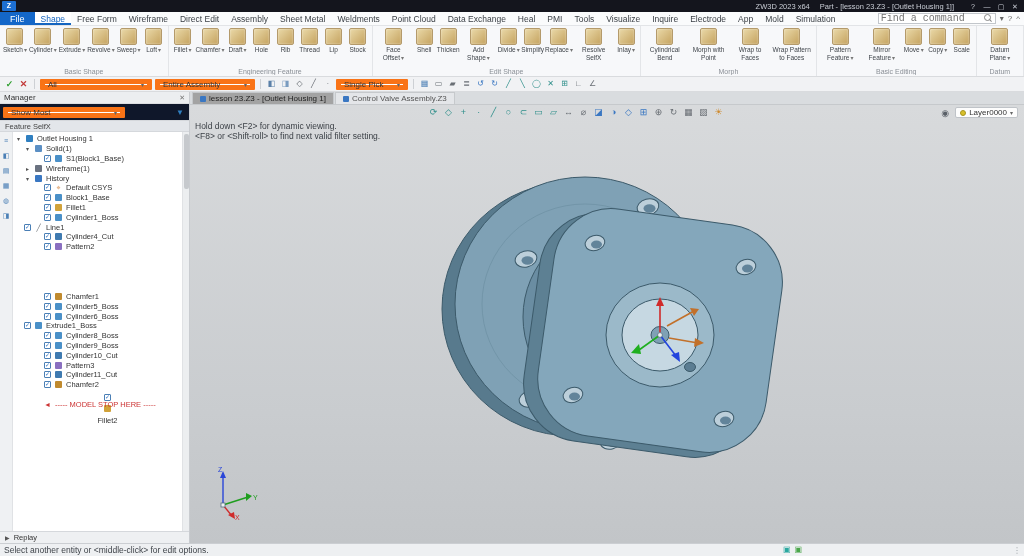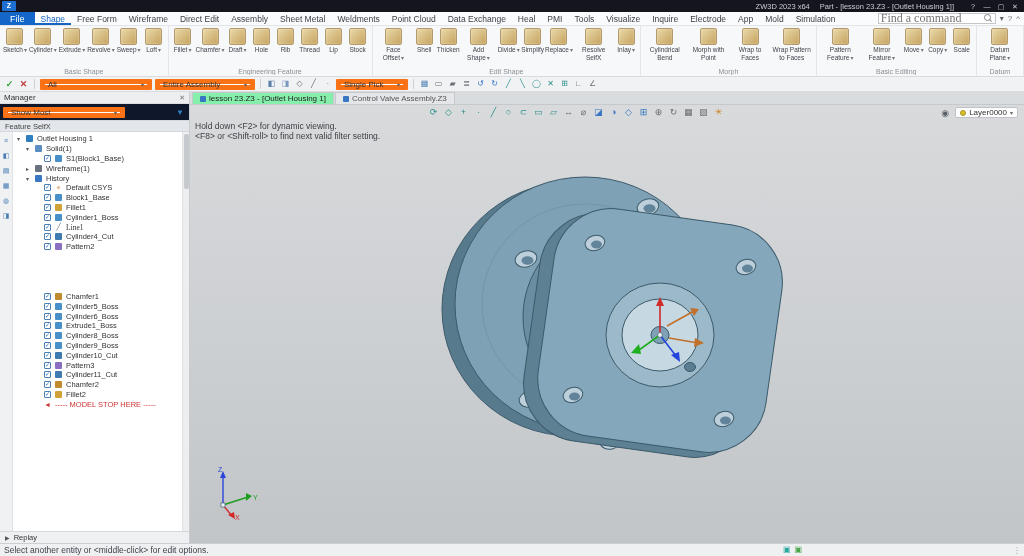--- a/index.html
+++ b/index.html
@@ -12,21 +12,21 @@
 .titles{margin-left:auto;display:flex;gap:10px;font-size:7.5px;white-space:nowrap}
 .winbtns{display:flex;margin-left:12px;margin-right:2px}
 .winbtns .ico{width:14px;font-size:7px;line-height:11px;text-align:center;color:#c8ccd4}
 
 .menubar{height:14px;background:#fafbfc;border-bottom:1px solid #e2e4e7;display:flex;align-items:stretch}
 .file-btn{background:#1467c8;color:#fff;padding:0 10px;font-size:9px;display:flex;align-items:center}
 .menu-items{display:flex}
 .menu-item{padding:0 6px;display:flex;align-items:center;font-size:8.5px;color:#3a3f45}
 .menu-item.active{color:#1565c0;background:#fff;box-shadow:inset 0 -2px 0 #1565c0}
 .search{margin-left:auto;display:flex;align-items:center;border:1px solid #c2c6cb;background:#fff;height:11px;margin-top:1px;width:118px;padding:0 2px}
-.search input{border:0;outline:0;flex:1;font-size:12px;font-family:Liberation Serif, serif;color:#555;min-width:0;background:transparent}
+.search input{border:0;outline:0;flex:1;font-size:10px;font-family:Liberation Mono, monospace;color:#555;min-width:0;background:transparent}
 .mag{width:9px;height:9px;position:relative;flex:0 0 auto}
 .mag::before{content:'';position:absolute;width:5px;height:5px;border:1px solid #888;border-radius:50%;left:0;top:0}
 .mag::after{content:'';position:absolute;width:3px;height:1px;background:#888;transform:rotate(45deg);left:5px;top:6px}
 .mrow{display:flex;align-items:center;gap:4px;padding:0 4px}
 .mrow .ico{font-size:8px;color:#666}
 
 .ribbon{height:51px;background:#f7f8fa;border-bottom:1px solid #d9dbde;display:flex;overflow:hidden;flex:0 0 auto}
 .rgroup{position:relative;display:flex;flex-direction:column;border-right:1px solid #e3e5e8;padding:1px 2px 10px}
 .rtools{display:flex;flex:1}
 .rtool{display:flex;flex-direction:column;align-items:center;padding:1px 1px;min-width:24px;max-width:44px}
@@ -64,21 +64,21 @@
 .tlabel{font-size:7.5px;color:#333}
 .trow.stop .tlabel{color:#cc3333}
 .mgr-scroll{width:7px;background:#eceef0;border-left:1px solid #e0e2e5;position:relative;flex:0 0 auto}
 .mgr-scroll .thumb{position:absolute;top:2px;left:1px;width:5px;height:55px;background:#c6c9cd;border-radius:2px}
 .mgr-replay{height:12px;border-top:1px solid #d5d8dc;background:#eef0f2;display:flex;align-items:center;gap:4px;padding-left:5px;font-size:7.5px;color:#333}
 .mgr-replay .tri{font-size:6px;color:#555}
 
 .workarea{flex:1;display:flex;flex-direction:column;min-width:0}
 .tabsrow{height:13px;background:#d9dcdf;display:flex;align-items:flex-end;padding-left:2px;gap:1px;border-bottom:1px solid #c6c9cc;flex:0 0 auto}
 .doctab{height:12px;display:flex;align-items:center;gap:3px;padding:0 7px;background:#e4e6e9;border:1px solid #c6c9cc;border-bottom:none;font-size:8px;color:#555}
-.doctab.active{background:#86efac;color:#222}
+.doctab.active{background:#a3a3a3;color:#222}
 .tabico{width:6px;height:6px;background:#3a77c2;border-radius:1px;flex:0 0 auto}
 .viewport{flex:1;position:relative;background:linear-gradient(180deg,#d8dadc,#c9cccf 70%,#c2c5c8);overflow:hidden}
 .vtb{position:absolute;left:238px;top:2px;display:flex;gap:4px;align-items:center}
 .vtb .ico{width:11px;font-size:9px}
 .vtb-right{position:absolute;right:6px;top:2px;display:flex;gap:6px;align-items:center}
 .eye{color:#5a6068;font-size:9px}
 .layerchip{display:flex;align-items:center;gap:3px;background:#fdfdfd;border:1px solid #bfc3c8;height:11px;padding:0 4px;font-size:8px;color:#333;border-radius:2px}
 .ldot{width:6px;height:6px;border-radius:50%;background:#d8c02a;border:1px solid #a89520}
 .layerchip .caret{font-size:6px;color:#666}
 .hint{position:absolute;left:5px;top:16px;font-size:8.5px;color:#3a3f45;line-height:10px}
@@ -419,21 +419,21 @@
               <span class="cbx">✓</span>
               <span class="ticon" style="background: rgb(209, 162, 58);"></span>
               <span class="tlabel">Fillet1</span>
             </div>
             <div class="trow" style="padding-left: 20px;">
               <span class="texp"></span>
               <span class="cbx">✓</span>
               <span class="ticon" style="background: rgb(74, 144, 200);"></span>
               <span class="tlabel">Cylinder1_Boss</span>
             </div>
-            <div class="trow" style="padding-left: 20px; font-family: Liberation Serif, serif;">
+            <div class="trow" style="">
               <span class="texp"></span>
               <span class="cbx">✓</span>
               <span class="ticon tglyph" style="color: rgb(106, 111, 117);">╱</span>
               <span class="tlabel">Line1</span>
             </div>
             <div class="trow" style="padding-left: 20px;">
               <span class="texp"></span>
               <span class="cbx">✓</span>
               <span class="ticon" style="background: rgb(63, 122, 176);"></span>
               <span class="tlabel">Cylinder4_Cut</span>
@@ -455,21 +455,21 @@
               <span class="cbx">✓</span>
               <span class="ticon" style="background: rgb(74, 144, 200);"></span>
               <span class="tlabel">Cylinder5_Boss</span>
             </div>
             <div class="trow" style="padding-left: 20px;">
               <span class="texp"></span>
               <span class="cbx">✓</span>
               <span class="ticon" style="background: rgb(74, 144, 200);"></span>
               <span class="tlabel">Cylinder6_Boss</span>
             </div>
-            <div class="trow" style="padding-left: 20px;">
+            <div class="trow" style="">
               <span class="texp"></span>
               <span class="cbx">✓</span>
               <span class="ticon" style="background: rgb(74, 144, 200);"></span>
               <span class="tlabel">Extrude1_Boss</span>
             </div>
             <div class="trow" style="padding-left: 20px;">
               <span class="texp"></span>
               <span class="cbx">✓</span>
               <span class="ticon" style="background: rgb(74, 144, 200);"></span>
               <span class="tlabel">Cylinder8_Boss</span>
@@ -497,21 +497,21 @@
               <span class="cbx">✓</span>
               <span class="ticon" style="background: rgb(63, 122, 176);"></span>
               <span class="tlabel">Cylinder11_Cut</span>
             </div>
             <div class="trow" style="padding-left: 20px;">
               <span class="texp"></span>
               <span class="cbx">✓</span>
               <span class="ticon" style="background: rgb(192, 138, 46);"></span>
               <span class="tlabel">Chamfer2</span>
             </div>
-            <div class="trow" style="padding-left: 20px;">
+            <div class="trow" style="padding-left: 20px; flex-direction: column;">
               <span class="texp"></span>
               <span class="cbx">✓</span>
               <span class="ticon" style="background: rgb(209, 162, 58);"></span>
               <span class="tlabel">Fillet2</span>
             </div>
             <div class="trow stop" style="padding-left: 20px;">
               <span class="texp"></span>
               <span class="ticon tglyph" style="color: rgb(204, 51, 51);">◄</span>
               <span class="tlabel">----- MODEL STOP HERE -----</span>
             </div>

